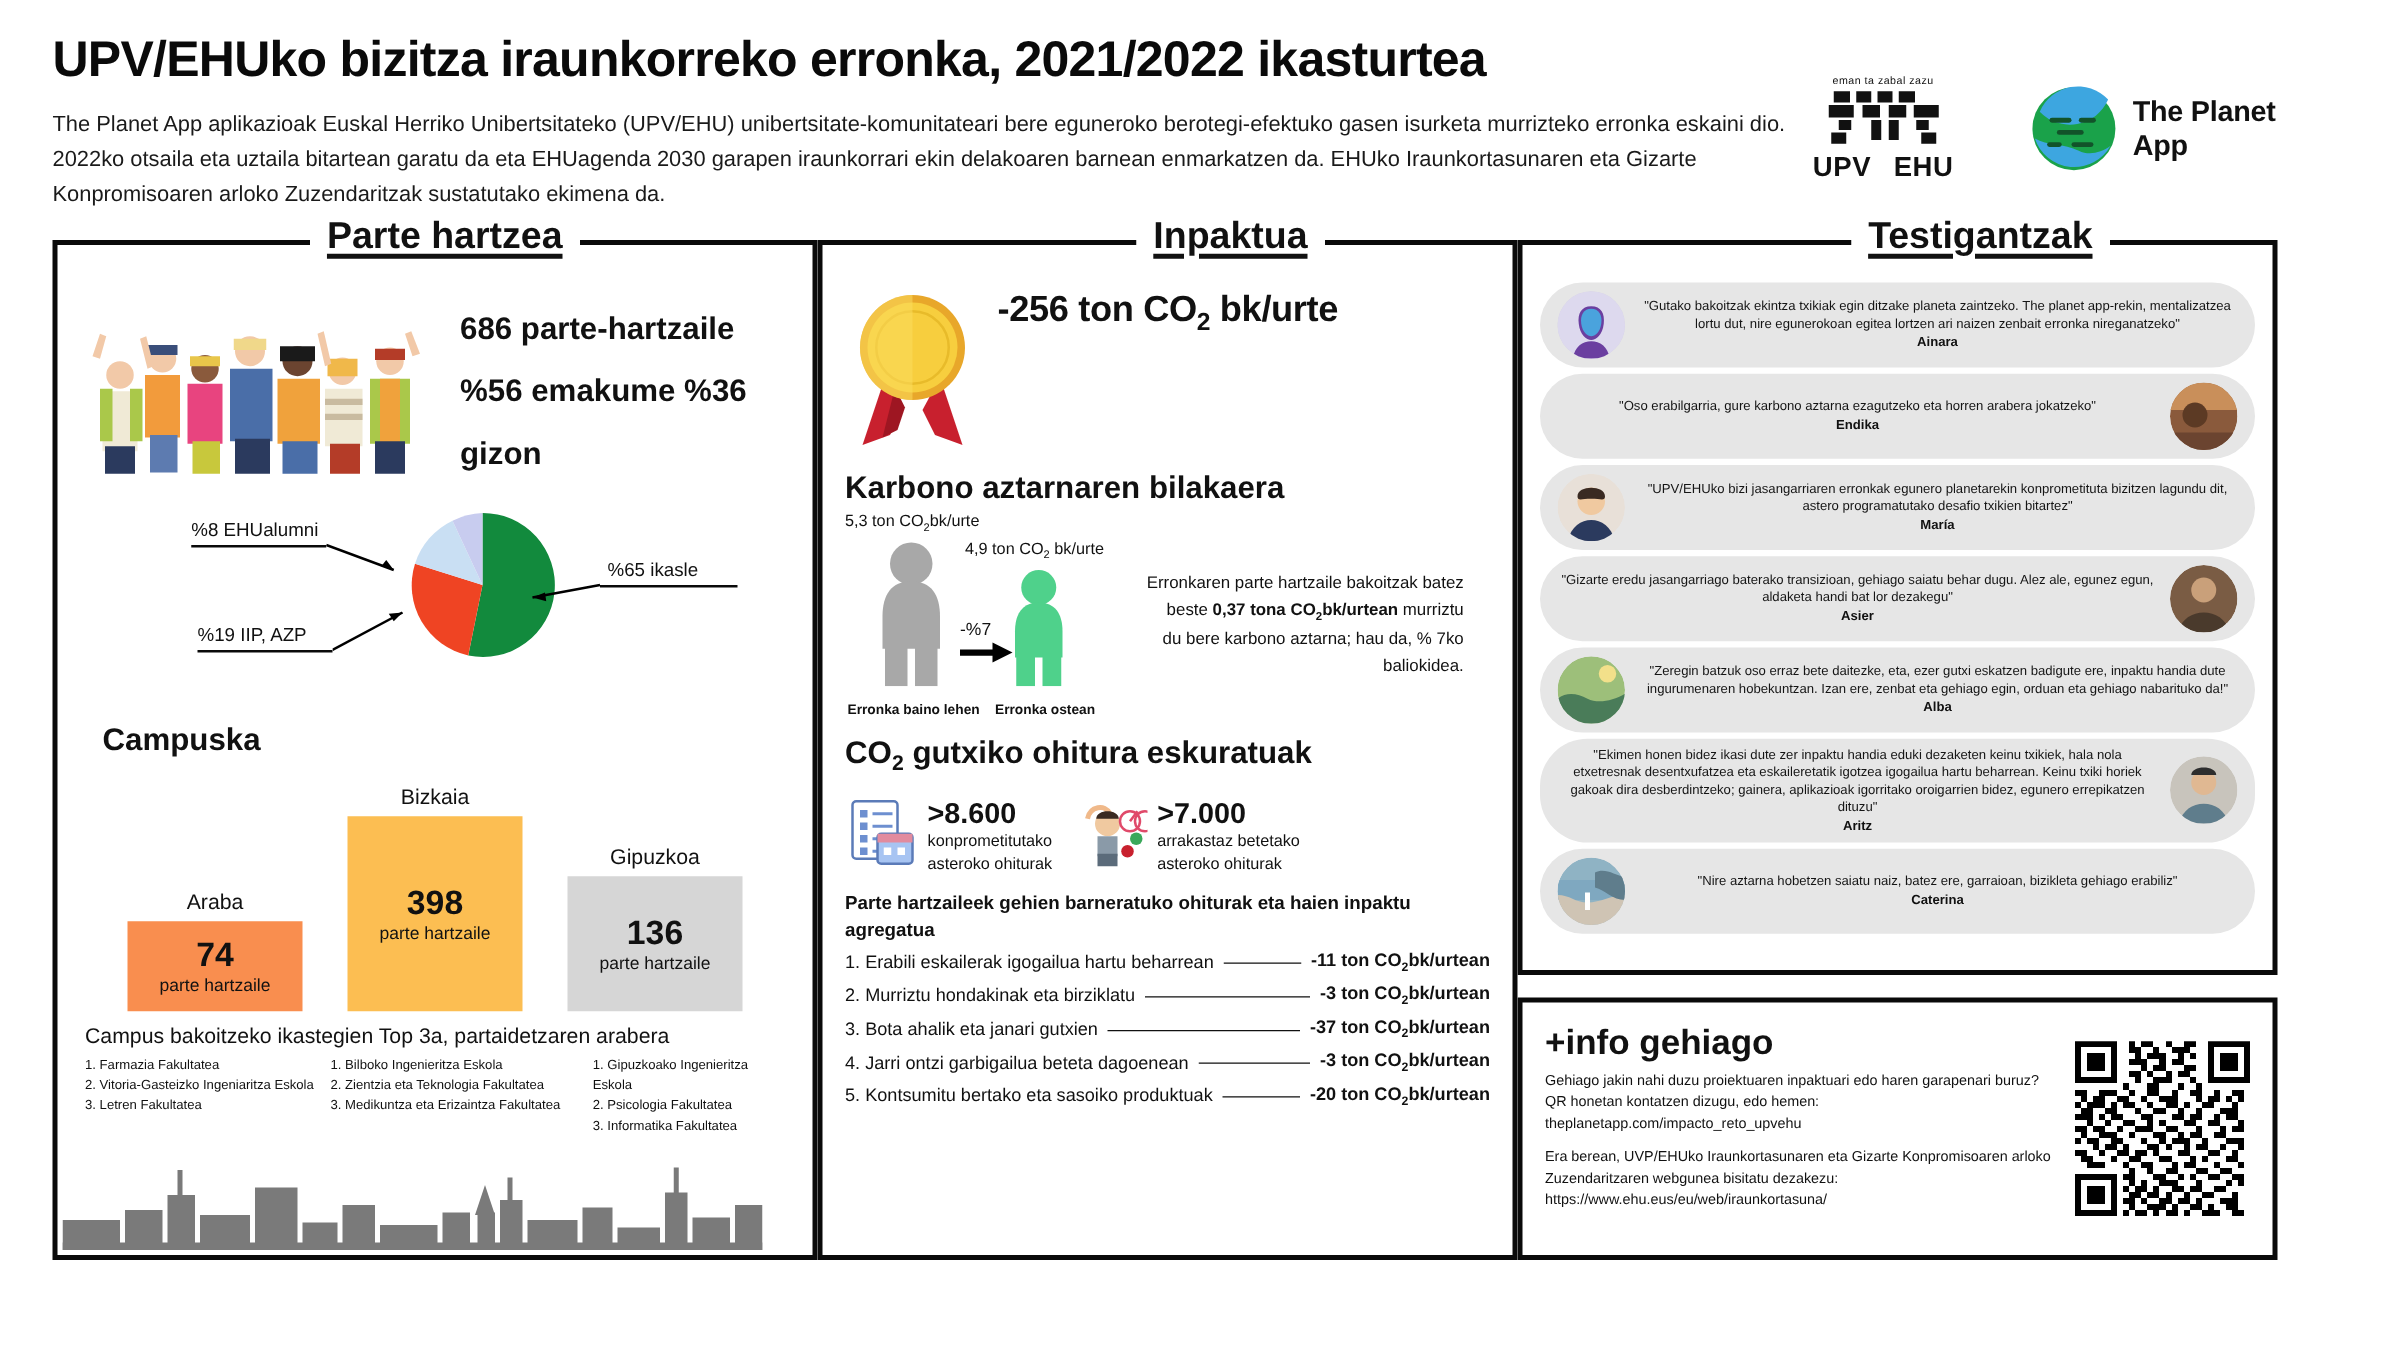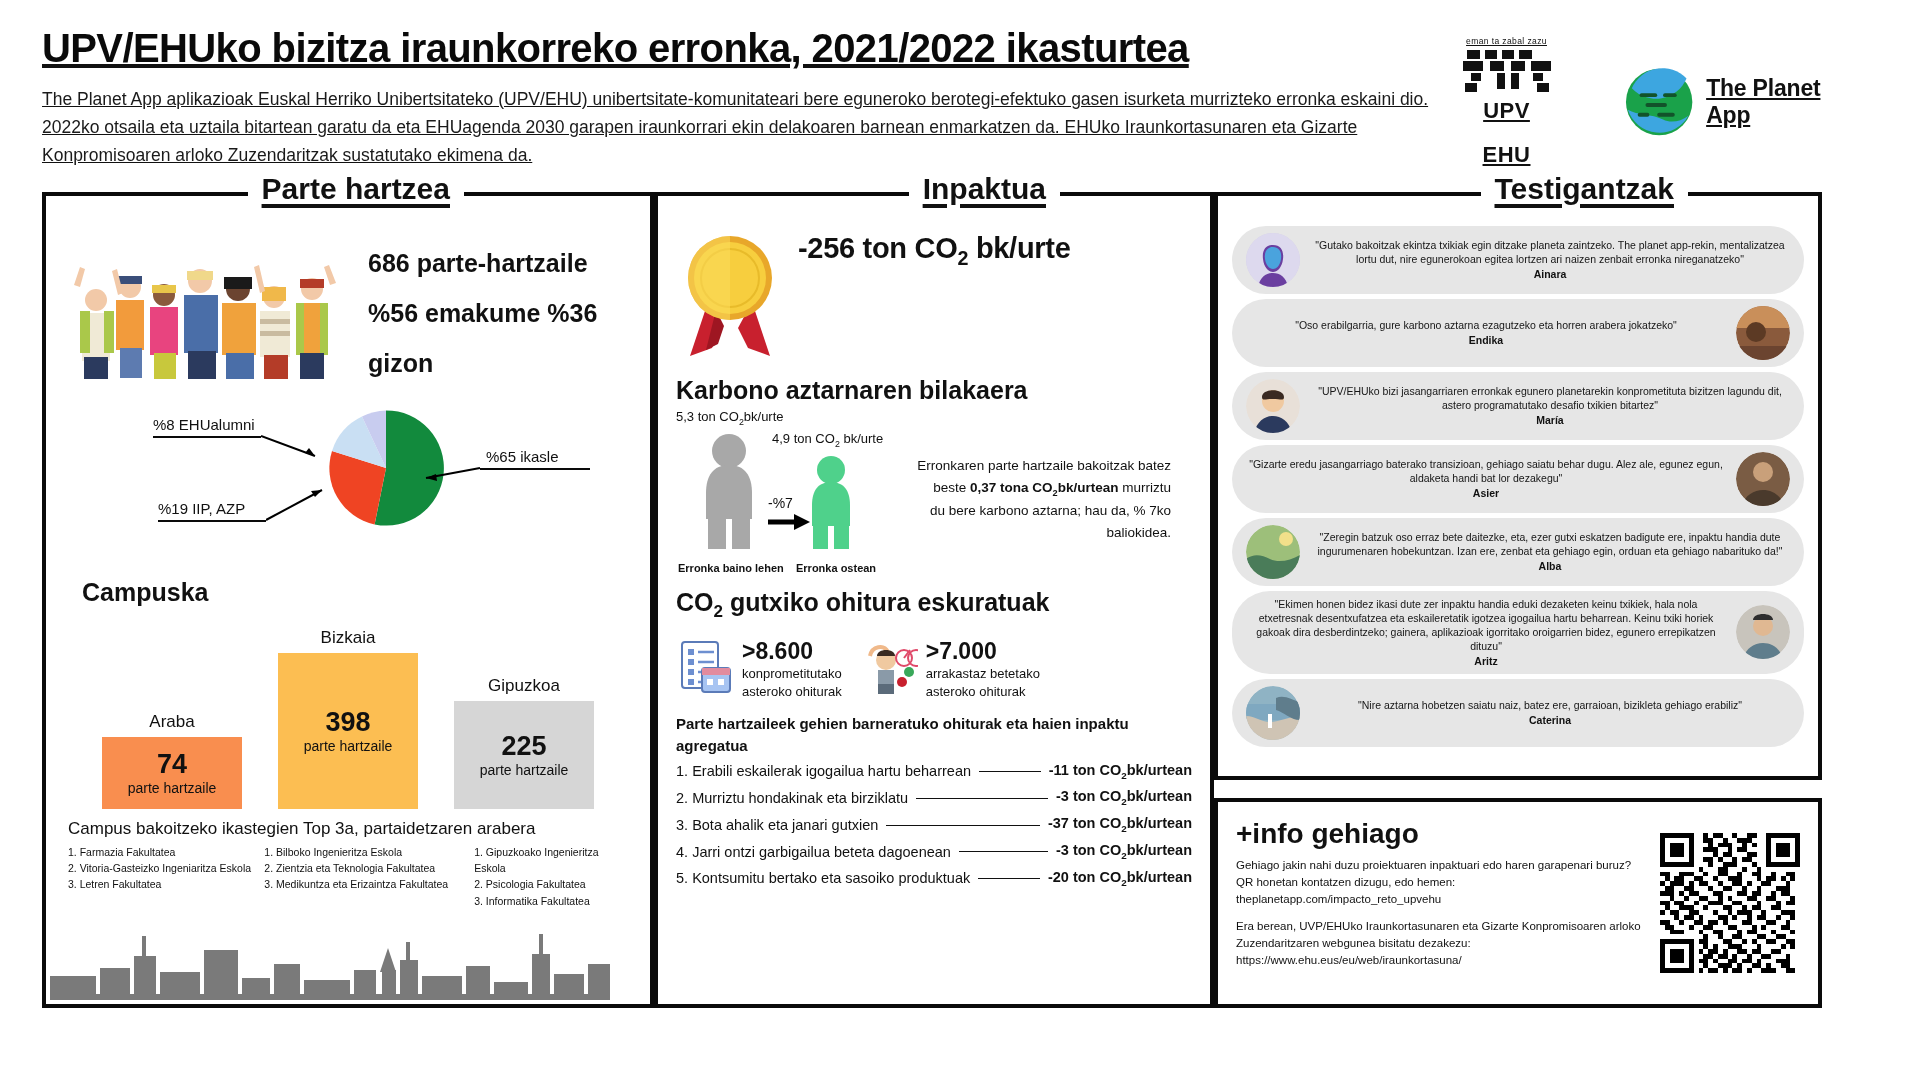--- a/index.html
+++ b/index.html
@@ -7,33 +7,33 @@
     width:1920px; height:1080px;
     background:#ffffff;
     font-family:"Liberation Sans", sans-serif;
     color:#111111;
     overflow:hidden;
     position:relative;
   }
   .page { position:relative; width:1920px; height:1080px; padding:26px 42px 10px 42px; }
 
   
-  .header { display:flex; align-items:flex-start; justify-content:space-between;text-decoration:underline; }
+  .header { display:flex; align-items:center; justify-content:space-between; }
   .header-text { width:1420px; }
   h1.main-title {
     font-size:40px; font-weight:800; letter-spacing:-0.6px;
     line-height:1.12; color:#0a0a0a; margin-bottom:14px;
   }
   .intro { font-size:17.5px; line-height:1.62; color:#1a1a1a; max-width:1400px; }
 
   .logos { display:flex; align-items:center; gap:44px; padding-top:10px; padding-right:12px; }
   .upv-logo { text-align:center; width:150px; }
   .upv-tag { font-size:8.5px; letter-spacing:.4px; color:#111; margin-bottom:2px;}
   .upv-mark { display:flex; justify-content:center; margin-bottom:4px;}
-  .upv-words { display:flex; justify-content:center; gap:18px; font-size:22px; font-weight:700; letter-spacing:.5px;flex-direction:column;}
+  .upv-words { display:flex; justify-content:center; gap:18px; font-size:22px; font-weight:700; letter-spacing:.5px;}
   .tpa-logo { display:flex; align-items:center; gap:12px; }
   .tpa-name { font-size:23px; font-weight:800; letter-spacing:-0.2px; }
 
   
   .columns { display:flex; margin-top:22px; align-items:flex-start; }
   .panel {
     border:4px solid #0a0a0a; position:relative; background:#fff;
   }
   .panel-title {
     position:absolute; top:-24px; background:#fff; padding:0 14px;
@@ -262,21 +262,21 @@
           <div class="barwrap">
             <div class="bar-label">Bizkaia</div>
             <div class="bar" style="height:156px; background:#fcbe52;">
               <div class="bar-num">398</div>
               <div class="bar-unit">parte hartzaile</div>
             </div>
           </div>
           <div class="barwrap">
             <div class="bar-label">Gipuzkoa</div>
             <div class="bar" style="height:108px; background:#d6d6d6;">
-              <div class="bar-num">225</div>
+              <div class="bar-num">136</div>
               <div class="bar-unit">parte hartzaile</div>
             </div>
           </div>
         </div>
 
         <div class="top3-title">Campus bakoitzeko ikastegien Top 3a, partaidetzaren arabera</div>
         <div class="top3">
           <ol class="c1">
             <li>1. Farmazia Fakultatea</li>
             <li>2. Vitoria-Gasteizko Ingeniaritza Eskola</li>

